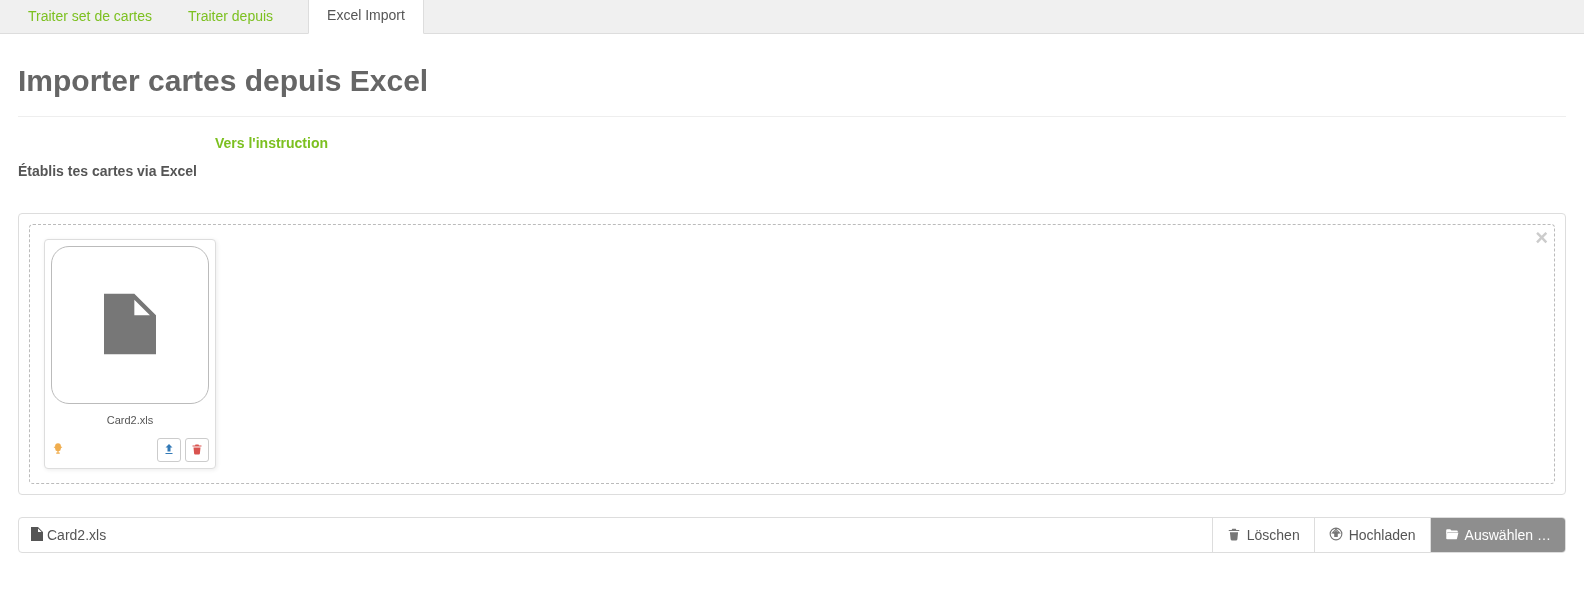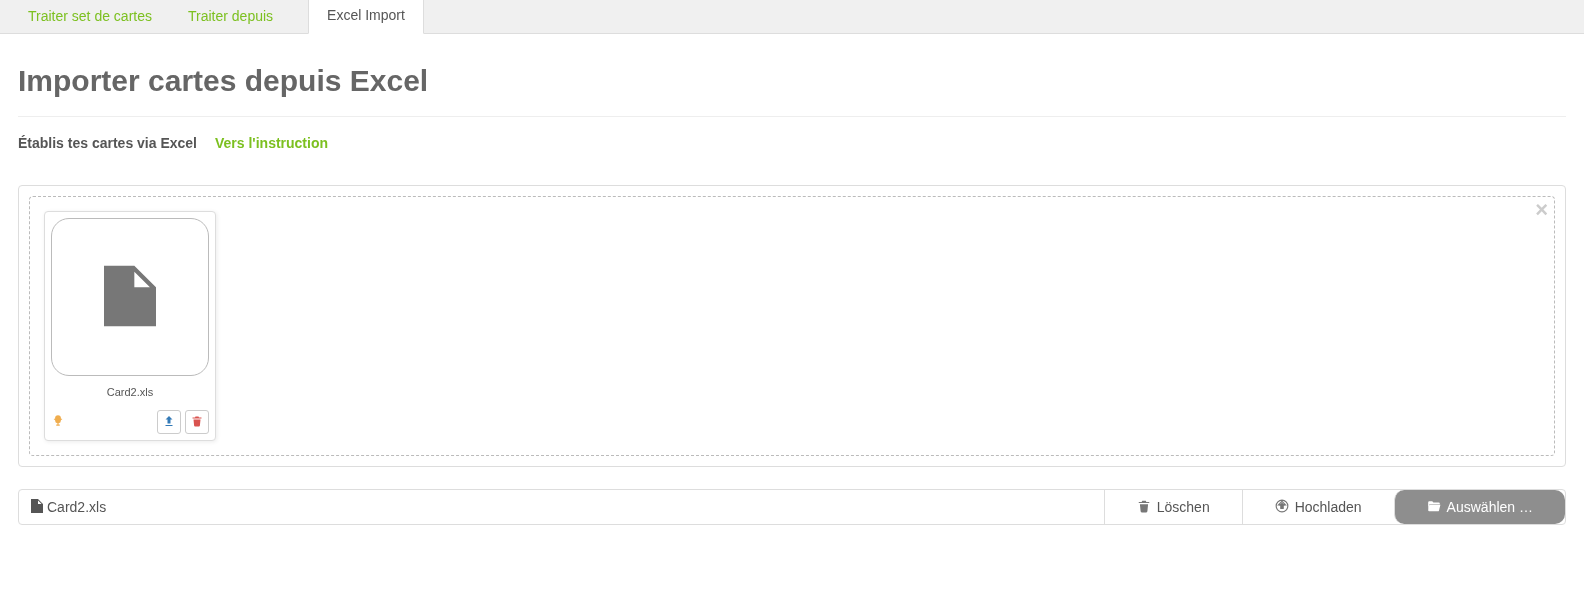--- a/index.html
+++ b/index.html
@@ -49,21 +49,21 @@
     border: none;
     border-top: 1px solid #eee;
     margin-bottom: 18px;
   }
   .subrow {
     display: flex;
     gap: 18px;
     font-size: 14px;
     margin-bottom: 34px;
   }
-  .subrow .muted { color: #555; font-weight: 600; }
+  .subrow .muted { color: #555; font-weight: 600; margin-top: 28px; }
   .subrow .link { color: #7cc020; font-weight: 600; cursor: pointer; text-align: center; }
 
   
   .outer-box {
     border: 1px solid #ddd;
     border-radius: 4px;
     padding: 10px;
     position: relative;
   }
   .dropzone {
@@ -148,32 +148,31 @@
     padding: 0 12px;
     gap: 4px;
     color: #555;
     font-size: 14px;
   }
   .file-display svg { width: 12px; height: 14px; fill: #555; }
   .btn {
     display: flex;
     align-items: center;
     gap: 6px;
-    padding: 0 32px;
+    padding: 0 14px;
     border-left: 1px solid #ddd;
     background: #fff;
     color: #555;
     font-size: 14px;
     cursor: pointer;
   }
   .btn svg { width: 14px; height: 14px; fill: #777; }
   .btn.primary {
     background: #8e8e8e;
     color: #fff;
-    border-radius: 10px;
   }
   .btn.primary svg { fill: #fff; }
 </style>
 </head>
 <body>
 
 <div class="tabbar">
   <div class="tab">
     <span>Traiter set de cartes</span>
   </div>

